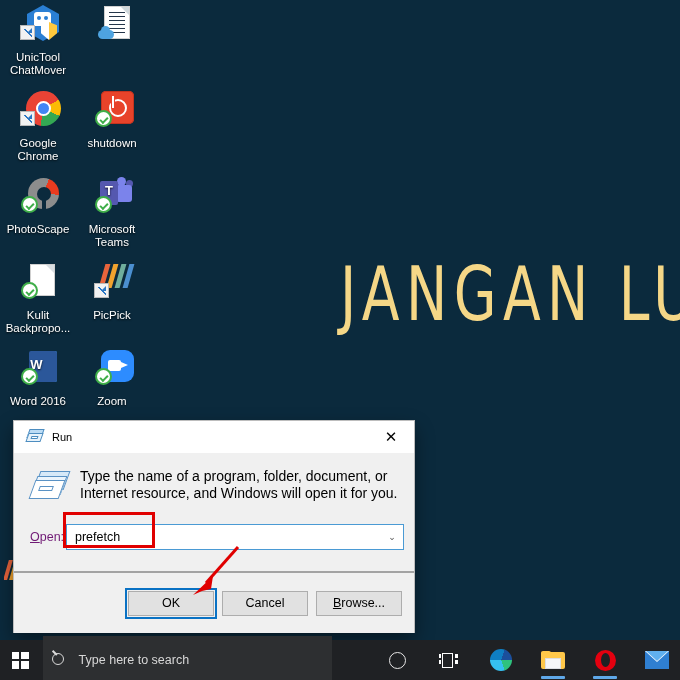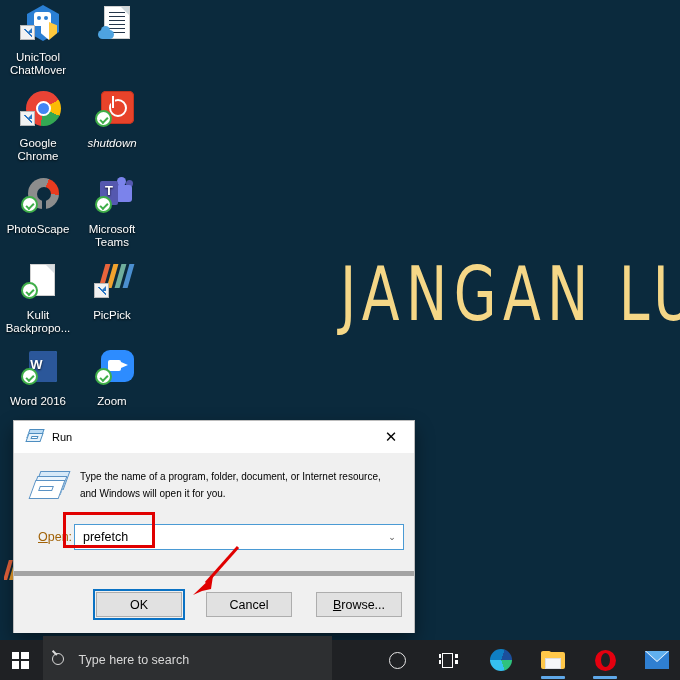--- a/index.html
+++ b/index.html
@@ -390,38 +390,37 @@
   }
   .rd-bigicon .sh1{left:7px;top:1px;}
   .rd-bigicon .sh2{left:4px;top:6px;background:#eaf4fc;}
   .rd-bigicon .sh3{left:2px;top:10px;background:#ffffff;}
   .rd-bigicon .inner{
     position:absolute;left:9px;top:16px;width:14px;height:5px;
     border:1.5px solid #5a92c4;background:#ffffff;
     transform:skewX(-20deg); box-sizing:border-box;
   }
   .rd-desc{
-    font-size:10px;
+    font-size:14px;
     color:#000000;
     line-height:17px;
     margin-left:10px;
     max-width:320px;
   }
   .rd-open-row{
     display:flex;
     align-items:center;
     margin-top:20px;
     padding:0 10px 0 16px;
   }
   .rd-open-label{
     font-size:12.5px;
-    color:#a16207;
+    color:#701a75;
     width:34px;
     flex:0 0 34px;
-    margin-left:8px;
   }
   .rd-open-label u{text-decoration:underline;}
   .rd-combo{
     flex:1;
     height:26px;
     background:#ffffff;
     border:1px solid #4a9ad4;
     box-sizing:border-box;
     display:flex;
     align-items:center;
@@ -439,26 +438,26 @@
     display:flex;align-items:center;justify-content:center;
     color:#555;
     font-size:9px;
     font-family:"DejaVu Sans",sans-serif;
   }
   .rd-footer{
     position:absolute;
     left:0; right:0; bottom:0;
     height:62px;
     background:#f0f0f0;
-    border-top:5px solid #a3a3a3;
+    border-top:2px solid #a3a3a3;
     display:flex;
     align-items:center;
     justify-content:flex-end;
     padding-right:12px;
-    gap:24px;
+    gap:8px;
     box-sizing:border-box;
   }
   .rd-btn{
     width:86px;
     height:25px;
     background:#e1e1e1;
     border:1px solid #adadad;
     font-size:12.5px;
     color:#000;
     display:flex;align-items:center;justify-content:center;
@@ -676,21 +675,21 @@
     <div class="desk-icon" style="left:0px;  top:86px;">
       <div class="glyph">
         <div class="art">
           <div class="chrome"></div>
           <div class="shortcut-badge"></div>
         </div>
       </div>
       <span class="label">Google Chrome</span>
     </div>
 
-    <div class="desk-icon" style="left:74px; top:86px;font-style:italic;">
+    <div class="desk-icon" style="left:74px; top:86px;">
       <div class="glyph">
         <div class="art">
           <div class="shutdown-sq"></div>
           <div class="shutdown-bar"></div>
           <div class="check-badge"></div>
         </div>
       </div>
       <span class="label">shutdown</span>
     </div>
 

